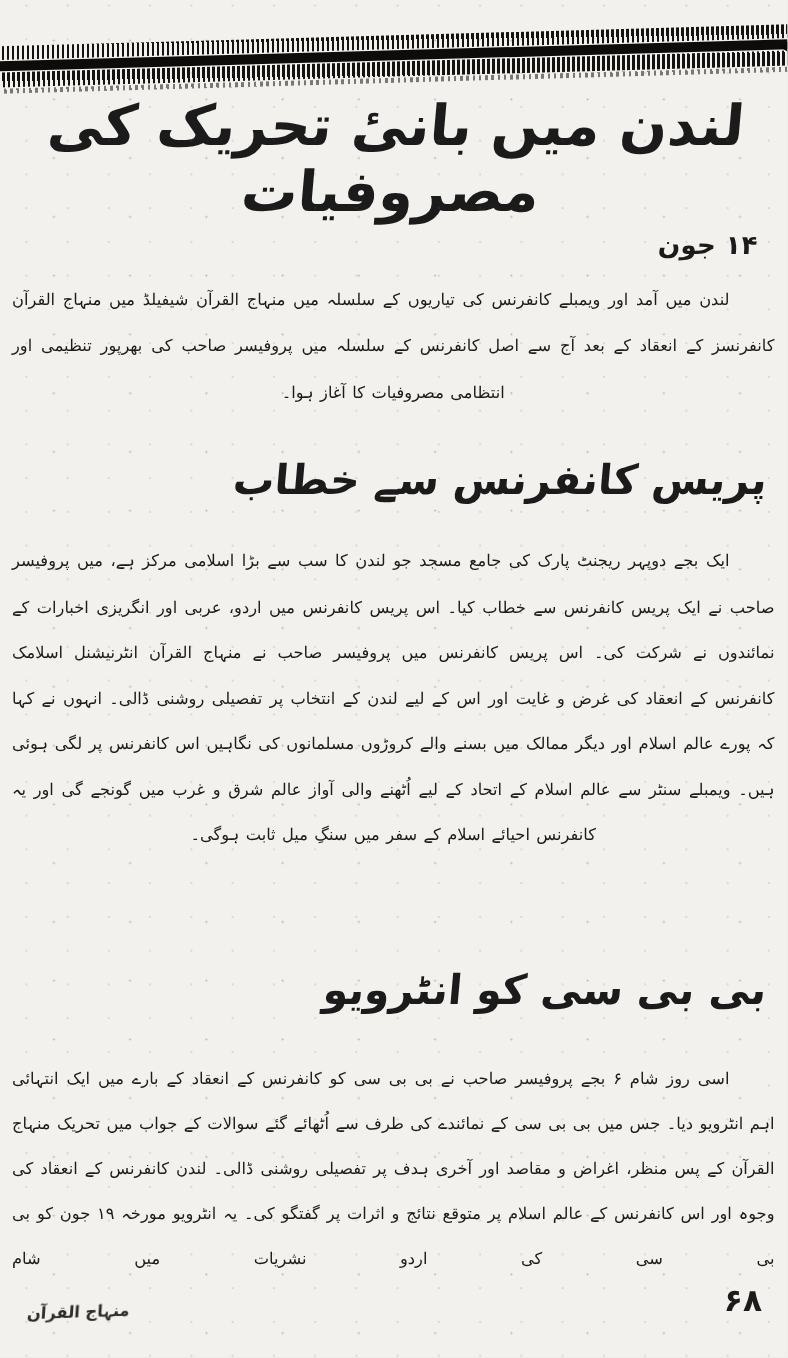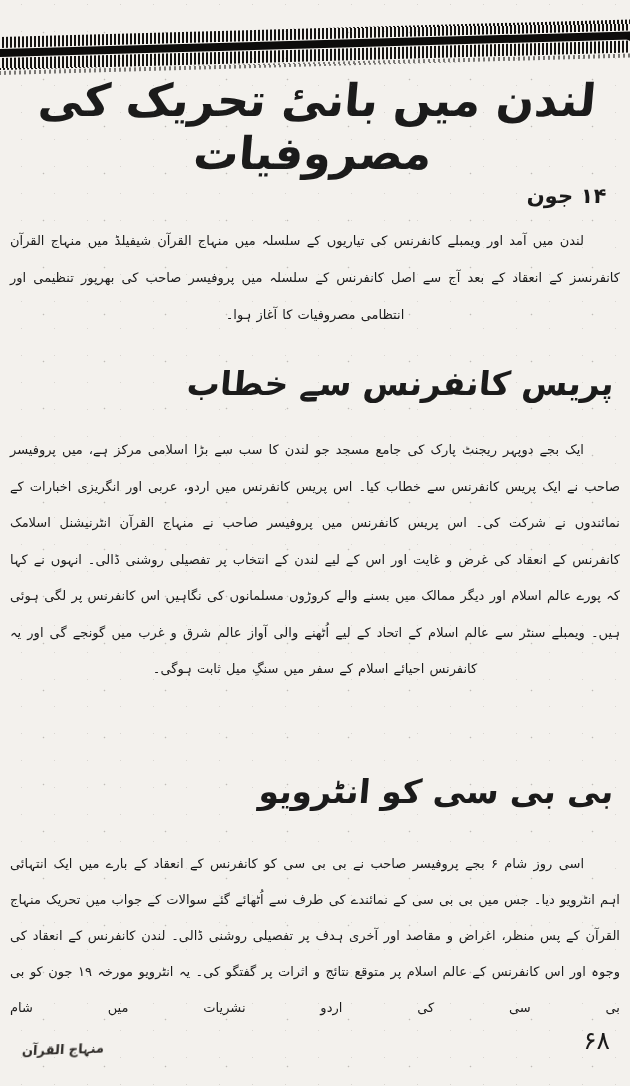--- a/index.html
+++ b/index.html
@@ -62,21 +62,21 @@
   .p-bbc   { top: 846px; text-align-last: justify; line-height: 36px; }
   .heading {
     position: absolute; right: 16px; margin: 0;
     font-size: 33px; font-weight: bold;
     letter-spacing: -0.5px;
   }
   .h-press { top: 364px; }
   .h-bbc   { top: 772px; }
   .pageno {
     position: absolute; top: 1026px; right: 20px;
-    font-size: 25px; font-weight: normal;
+    font-size: 25px; font-weight: bold;
   }
   .publisher-mark {
     position: absolute; top: 1042px; left: 22px;
     font-size: 13px; font-weight: bold;
     color: #2e2b28;
     transform: rotate(-2deg) skewX(-6deg);
     filter: blur(0.2px);
   }
   
   .noise {

